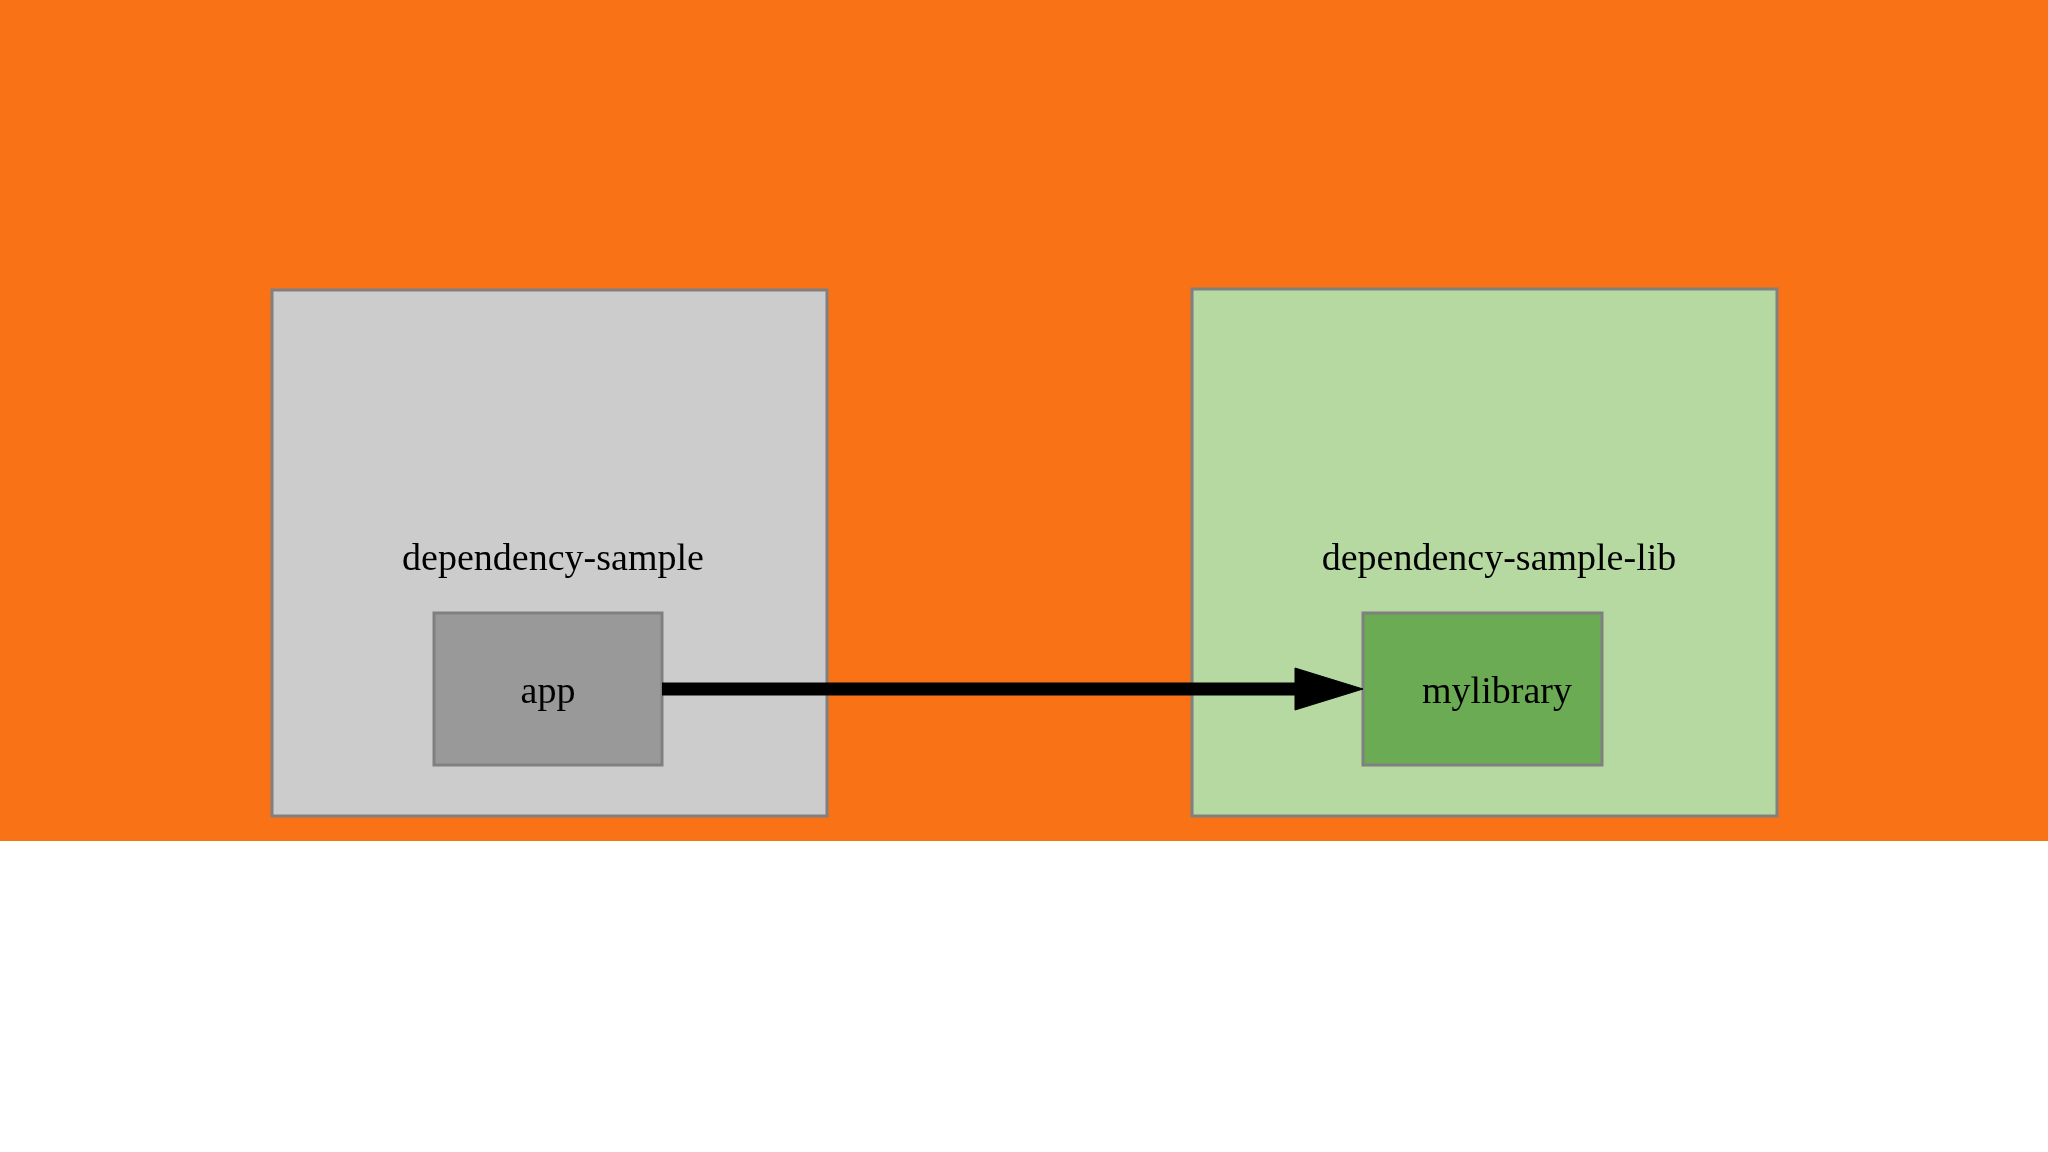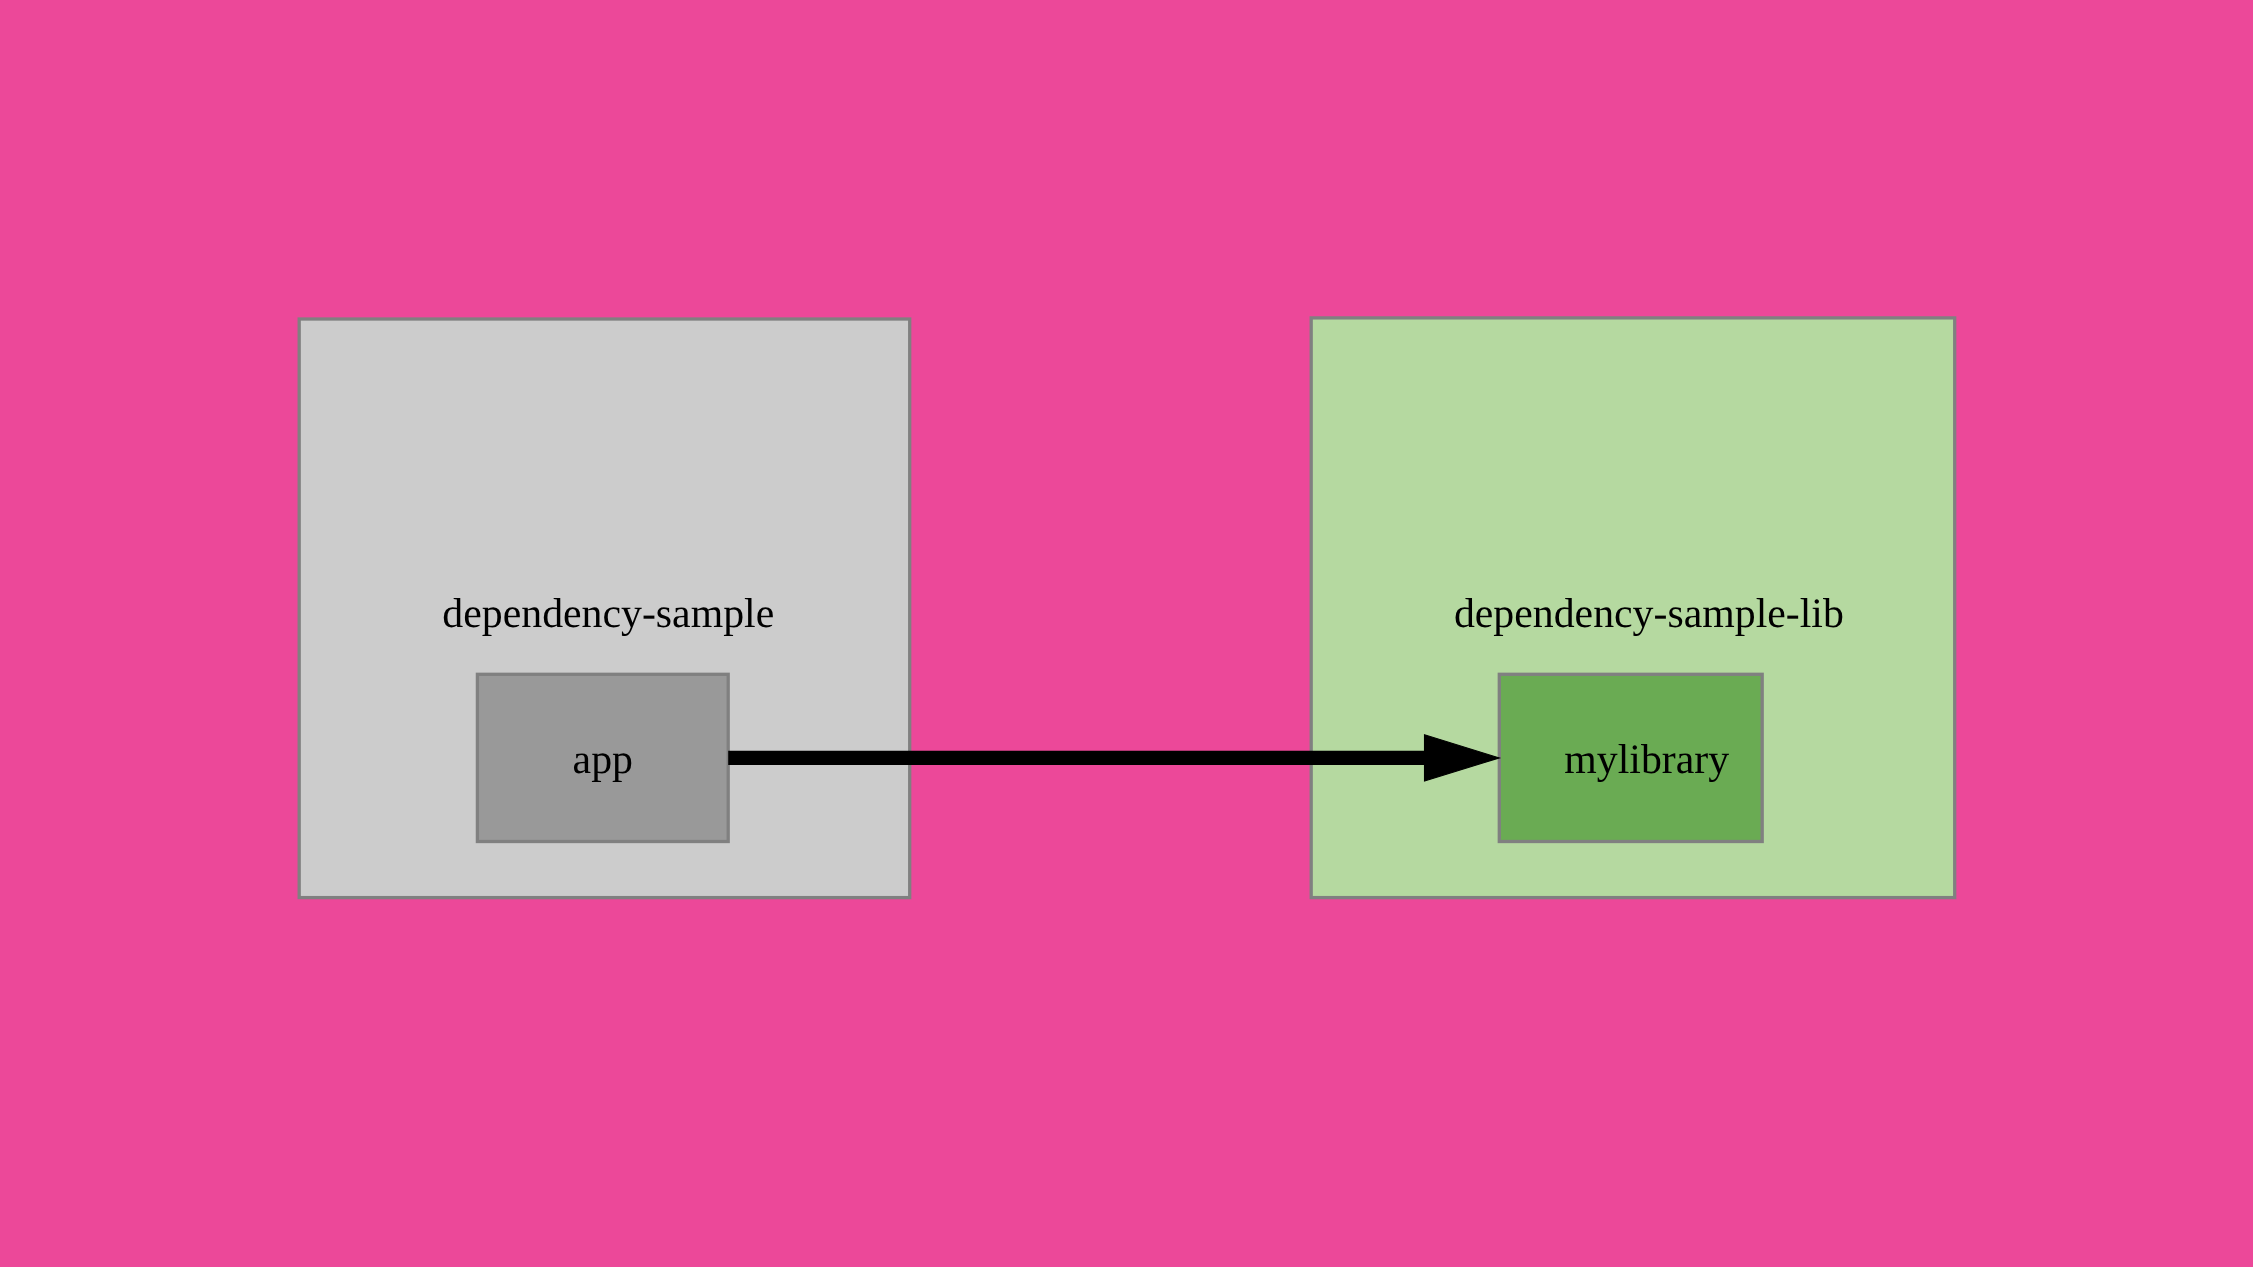--- a/index.html
+++ b/index.html
@@ -7,22 +7,22 @@
     margin: 0;
     padding: 0;
     background: #ffffff;
   }
   body {
     font-family: "Liberation Serif", "DejaVu Serif", serif;
   }
   #canvas {
     position: relative;
     width: 2048px;
-    height: 1152px;
-    background: #ec4899;
+    height: 841px;
+    background: #f97316;
     overflow: hidden;
   }
   .graph-svg {
     position: absolute;
     left: 0;
     top: 0;
     width: 2048px;
     height: 1152px;
     display: block;
   }

